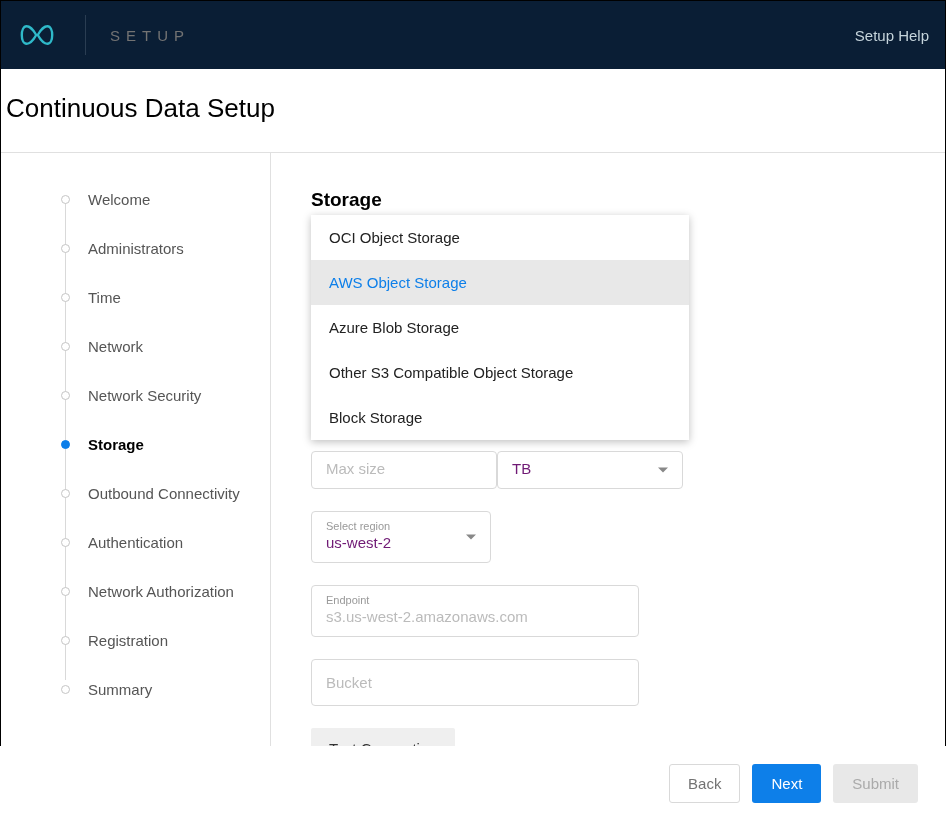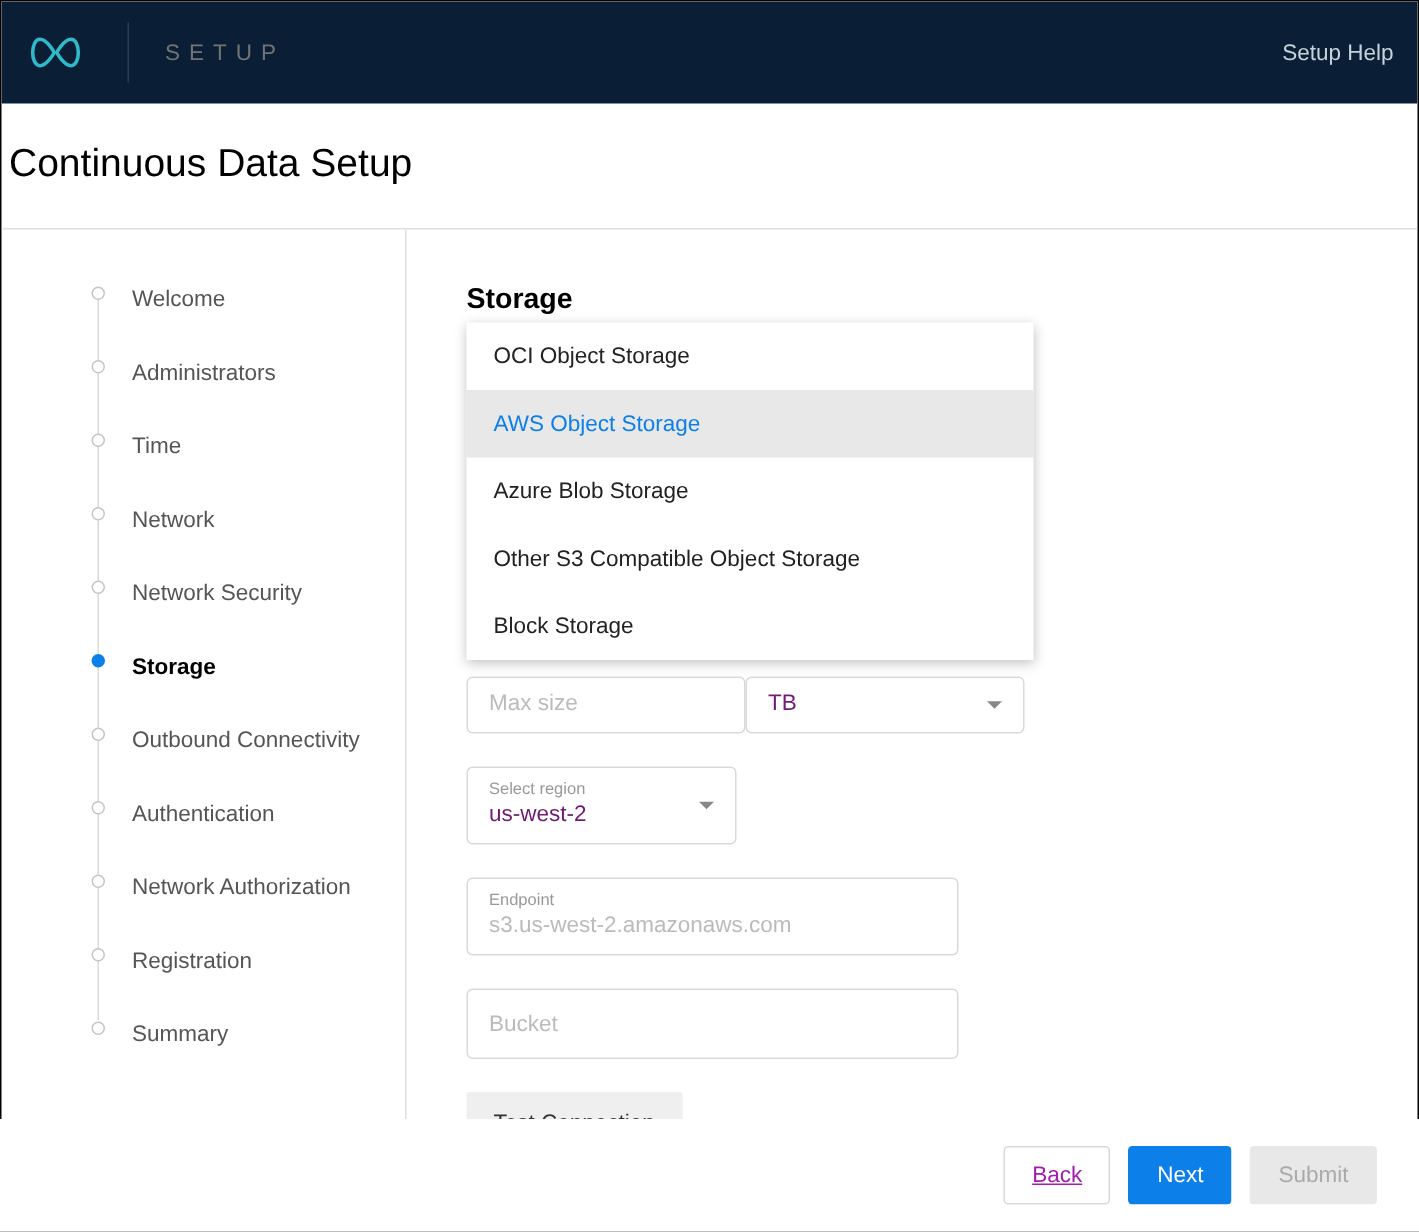--- a/index.html
+++ b/index.html
@@ -13,21 +13,21 @@
     .setup-help { color: #c5d4db; font-size: 15px; cursor: pointer; }
     
     .page-title-bar { padding: 24px 20px 28px 5px; border-bottom: 1px solid #e0e0e0; }
     .page-title { font-size: 26px; font-weight: 400; color: #000; }
     
     .layout { display: flex; height: calc(100% - 68px - 82px); }
     
     .sidebar { width: 270px; padding: 38px 0 0 60px; border-right: 1px solid #e0e0e0; }
     .steps { position: relative; }
     .step-line { position: absolute; left: 4px; top: 8px; bottom: 18px; width: 1px; background: #d9d9d9; }
-    .step { display: flex; margin-bottom: 32px; cursor: pointer; position: relative; }
+    .step { display: flex; align-items: center; margin-bottom: 32px; cursor: pointer; position: relative; }
     .step-dot { width: 9px; height: 9px; border: 1px solid #c5c5c5; border-radius: 50%; background: #fff; margin-right: 18px; flex-shrink: 0; z-index: 1; }
     .step.active .step-dot { background: #0d7fe9; border-color: #0d7fe9; }
     .step-label { font-size: 15px; color: #555; }
     .step.active .step-label { font-weight: 700; color: #000; }
     
     .main { flex: 1; padding: 36px 40px 20px 40px; position: relative; overflow: hidden; }
     .section-heading { font-size: 19px; font-weight: 700; color: #000; margin-bottom: 28px; }
     
     .dropdown-panel { position: absolute; top: 62px; left: 40px; width: 378px; background: #fff; box-shadow: 0 2px 8px rgba(0,0,0,0.25); z-index: 10; }
     .dropdown-option { padding: 14px 18px; font-size: 15px; color: #222; cursor: pointer; }
@@ -47,21 +47,21 @@
     .max-size-row { display: flex; margin-bottom: 22px; }
     .max-size-row .field-box:first-child { width: 186px; }
     .max-size-row .field-box:last-child { width: 186px; }
     
     .test-btn { background: #efefef; border: none; padding: 12px 18px; font-size: 15px; color: #333; border-radius: 2px; cursor: pointer; }
     
     .divider { border-top: 1px solid #e5e5e5; margin-top: 28px; }
     
     .footer { position: absolute; bottom: 0; left: 0; right: 0; padding: 18px 28px; display: flex; justify-content: flex-end; gap: 12px; background: #fff; }
     .btn { padding: 10px 18px; font-size: 15px; border-radius: 3px; cursor: pointer; border: 1px solid transparent; }
-    .btn-back { background: #fff; border-color: #d9d9d9; color: #a21caf; text-decoration: underline; }
+    .btn-back { background: #fff; border-color: #d9d9d9; color: #737373; }
     .btn-next { background: #0d7fe9; color: #fff; }
     .btn-submit { background: #e8e8e8; color: #aaa; cursor: not-allowed; }
   </style>
 </head>
 <body>
 
 <div class="top-header">
   <div class="header-left">
     <div class="logo-wrap">
       <svg class="logo-svg" viewBox="0 0 60 30">

